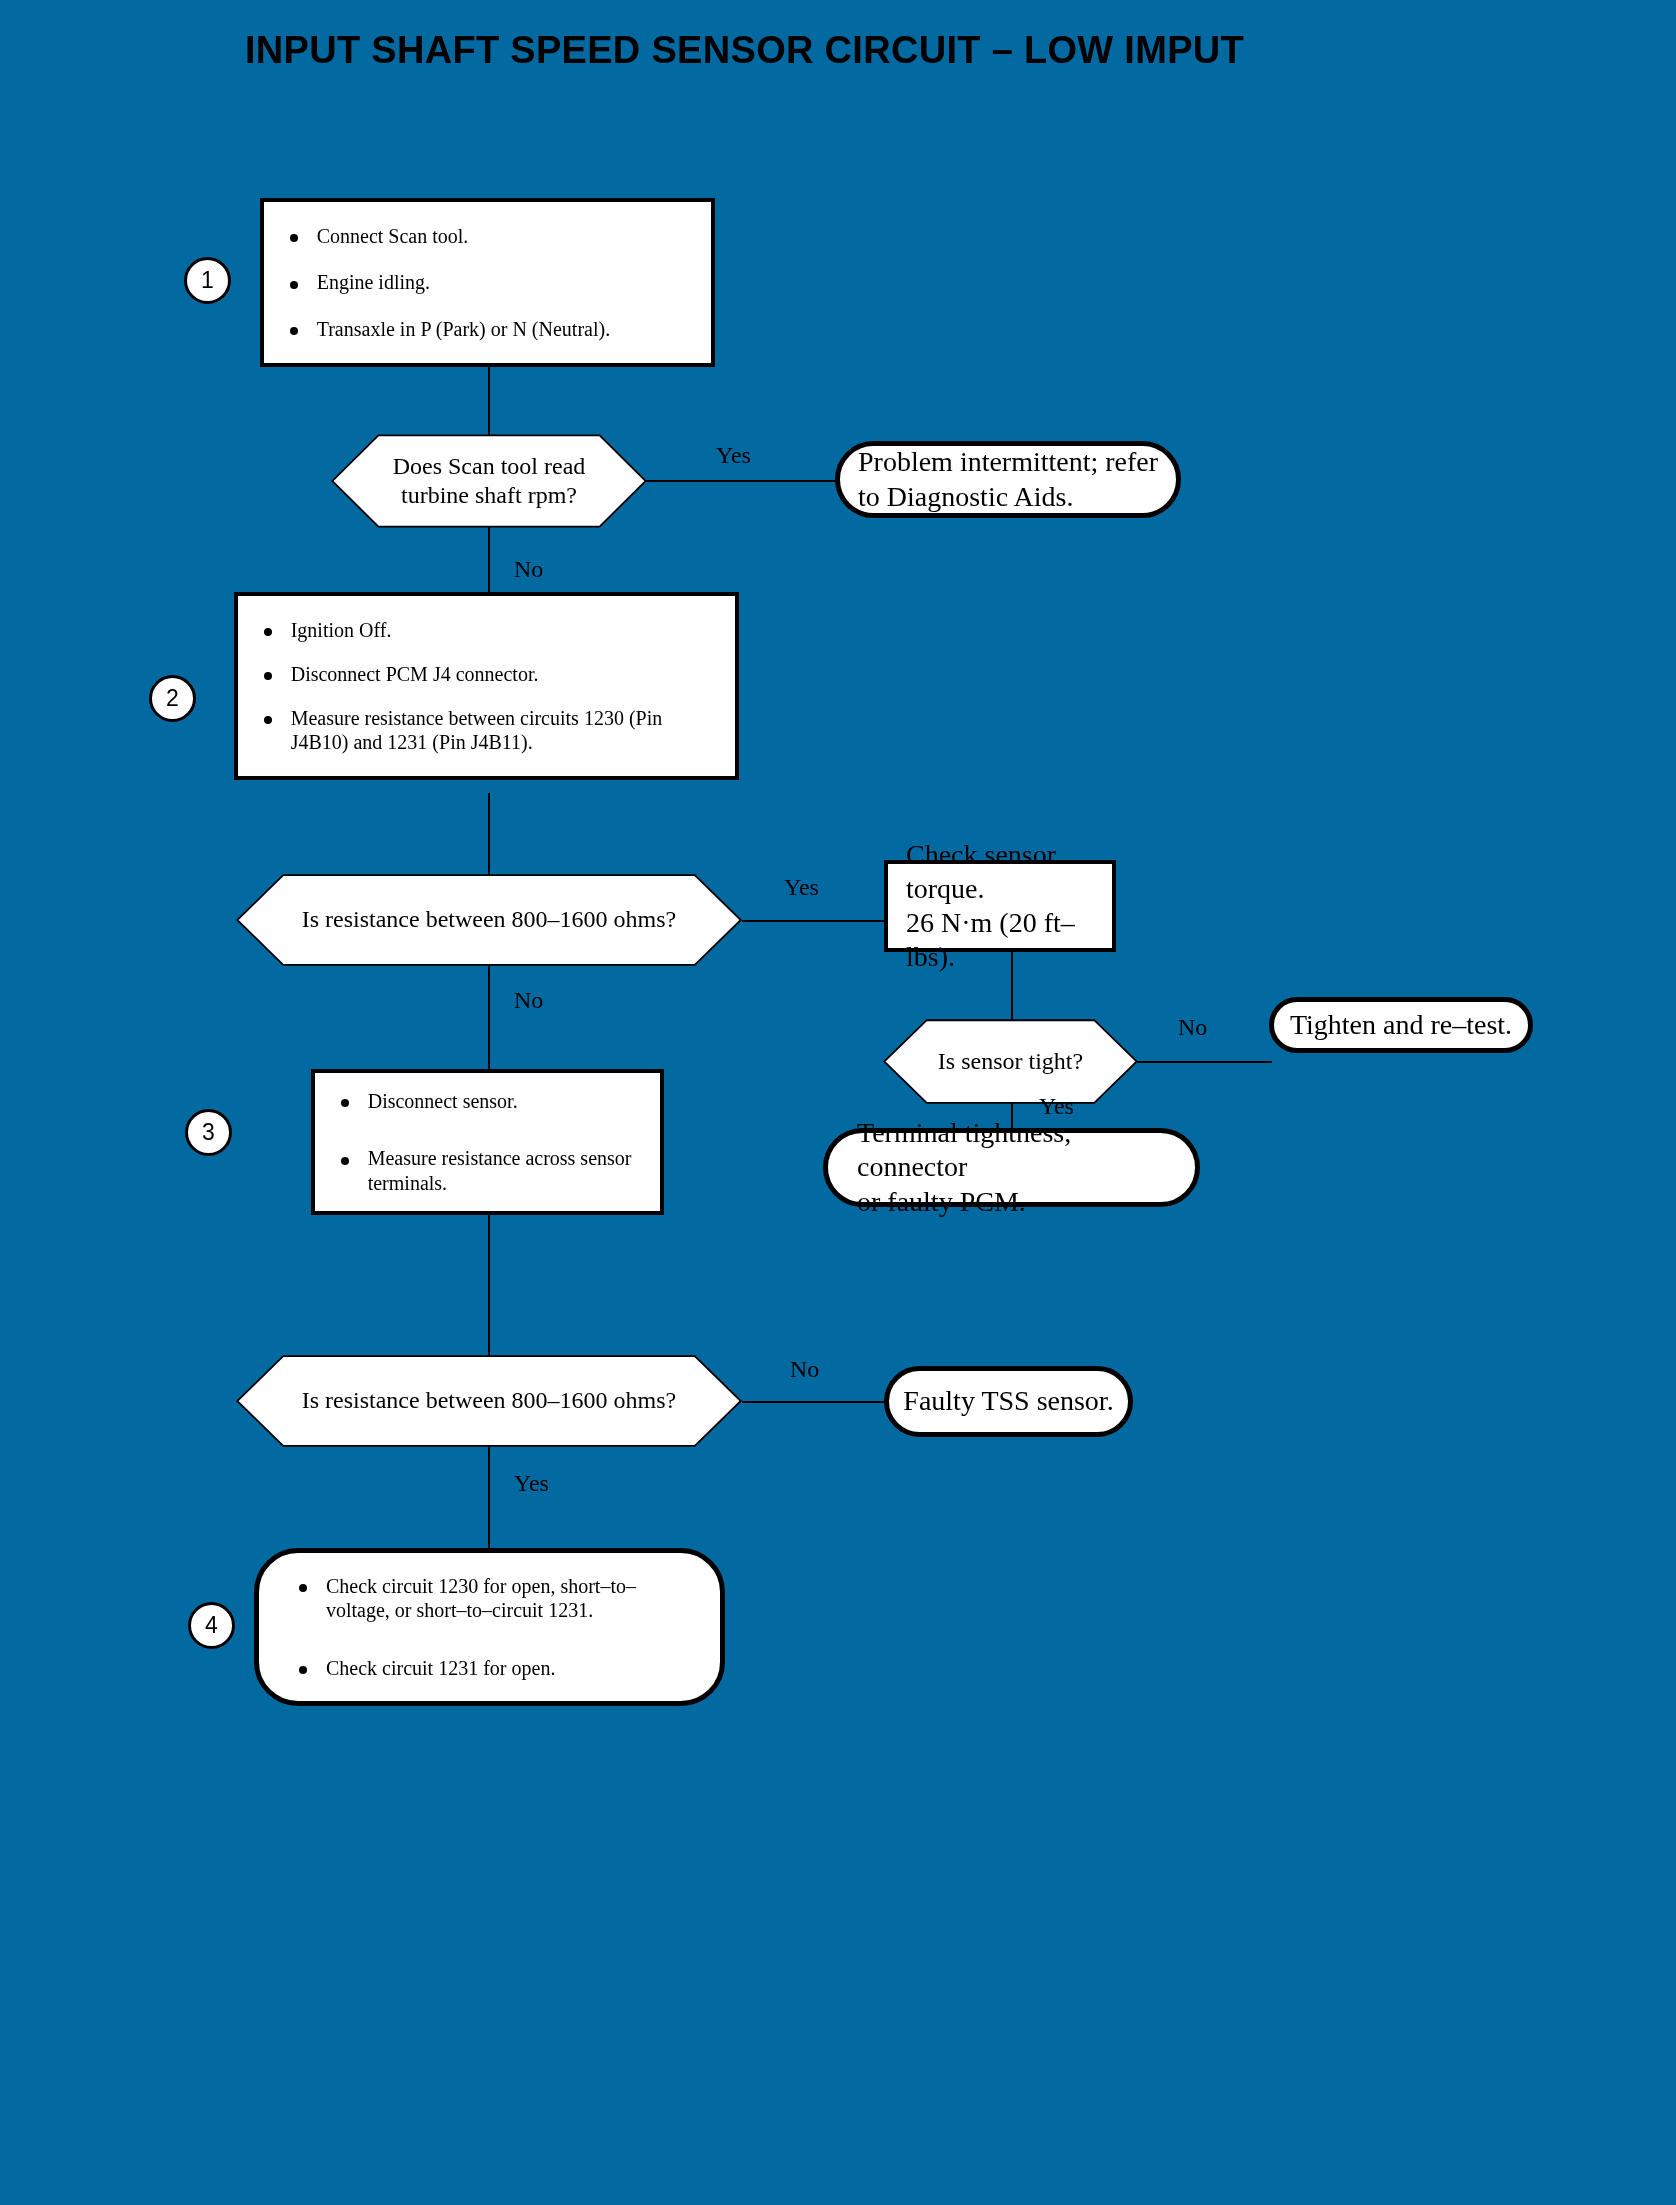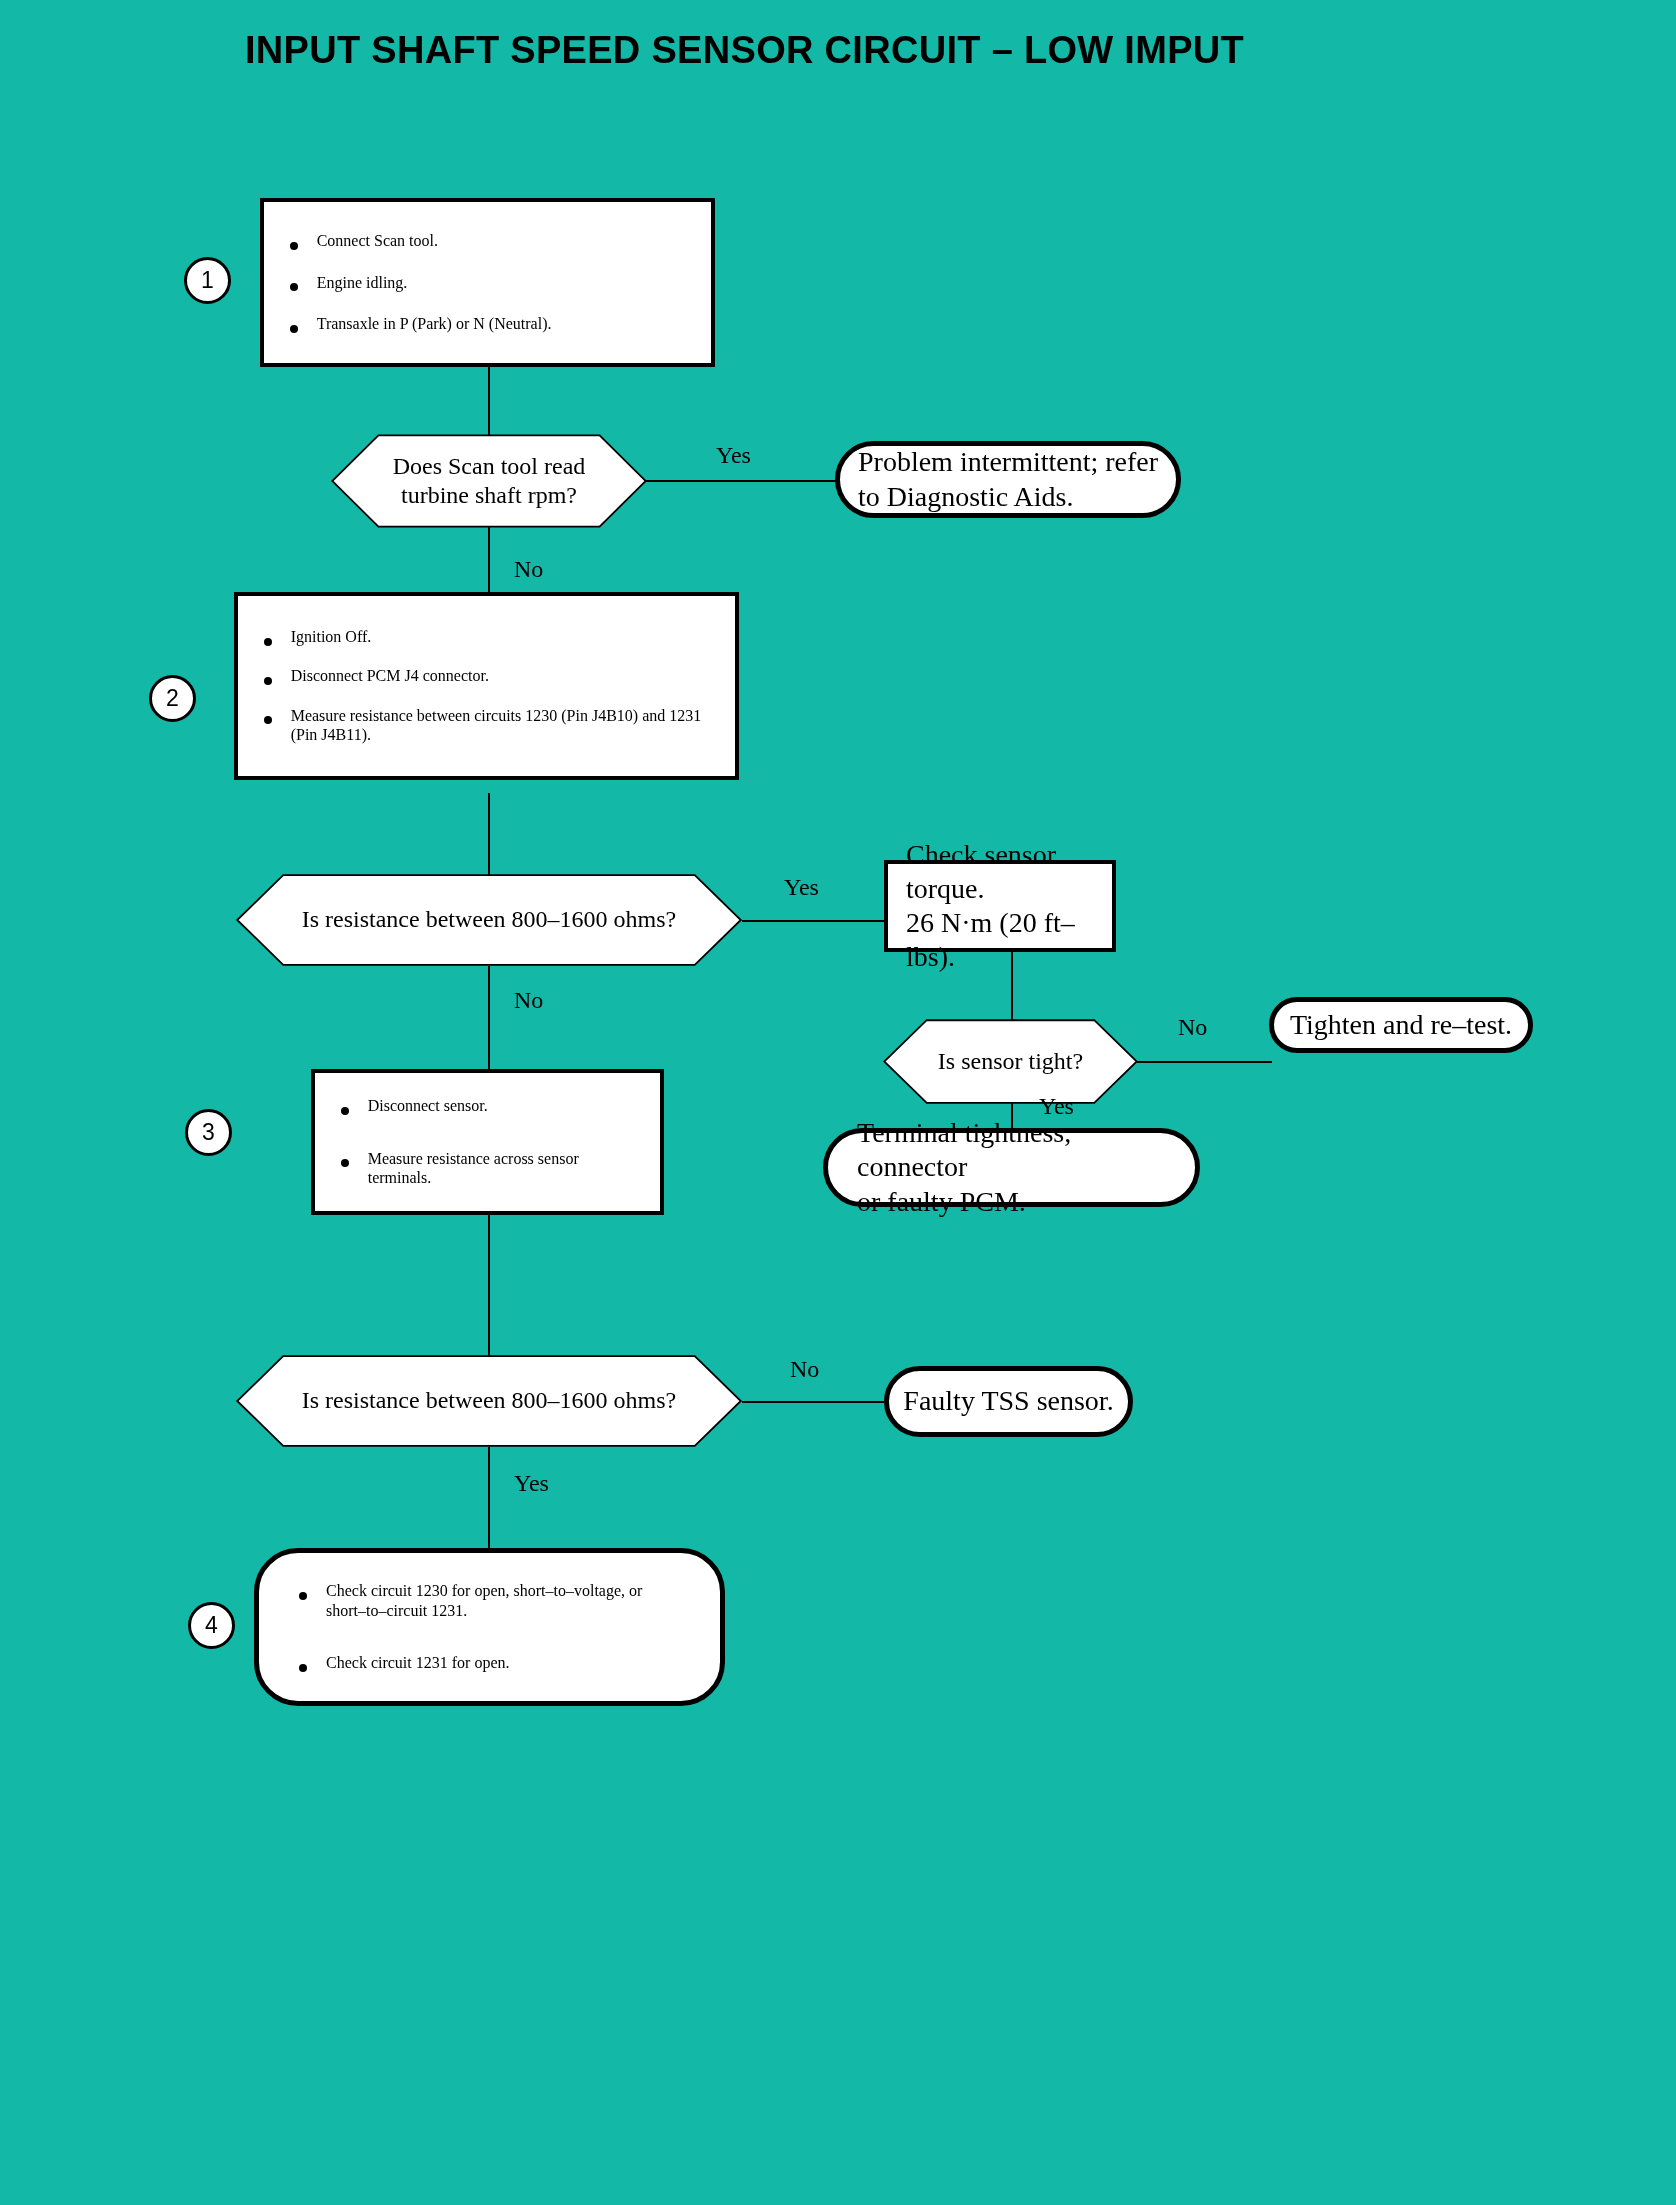--- a/index.html
+++ b/index.html
@@ -4,21 +4,21 @@
 <style>
   html, body {
     margin: 0;
     padding: 0;
     background: #ffffff;
   }
   #page {
     position: relative;
     width: 1676px;
     height: 2205px;
-    background: #14b8a6;
+    background: #0369a1;
     overflow: hidden;
     font-family: "Liberation Serif", "DejaVu Serif", serif;
     color: #000000;
   }
 
   
   #chart-title {
     position: absolute;
     left: 0;
     top: 29px;
@@ -87,21 +87,21 @@
 
   
   ul.blist {
     list-style: none;
     margin: 0;
     padding: 0 16px 0 20.7px;
   }
   ul.blist > li {
     position: relative;
     padding-left: 32px;
-    font-size: 16px;
+    font-size: 20px;
     line-height: 1.22;
     margin: 0;
   }
   ul.blist > li + li {
     margin-top: 22px;
   }
   ul.blist > li::before {
     content: "";
     position: absolute;
     left: 4.9px;

